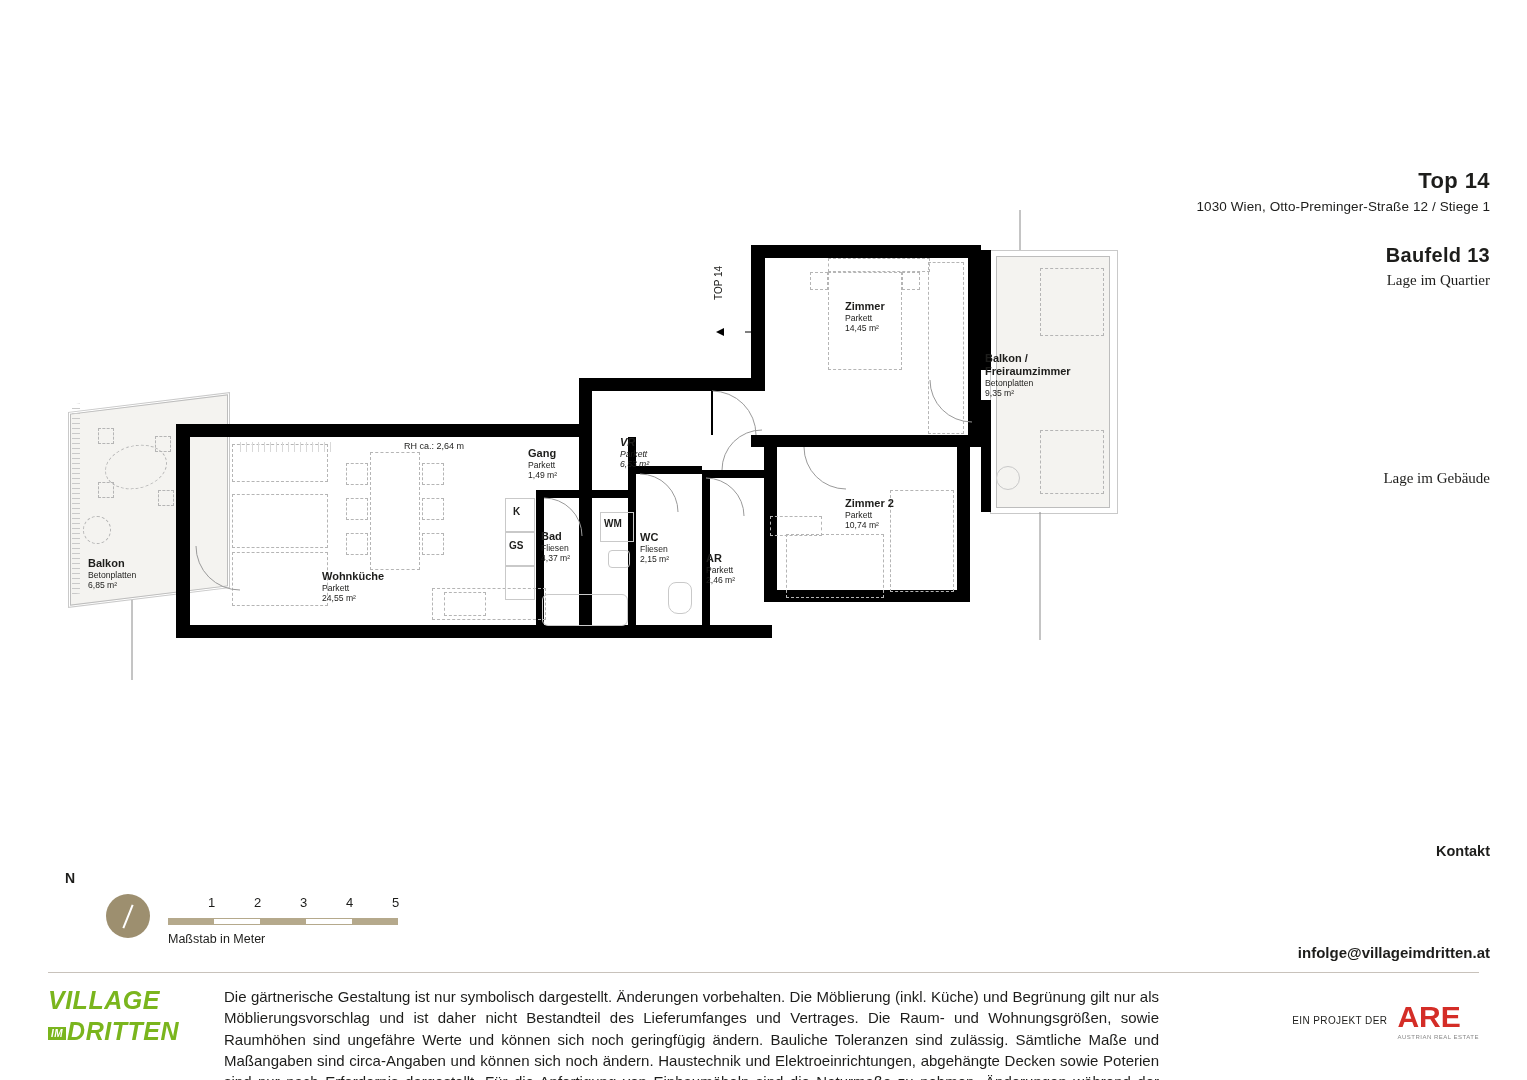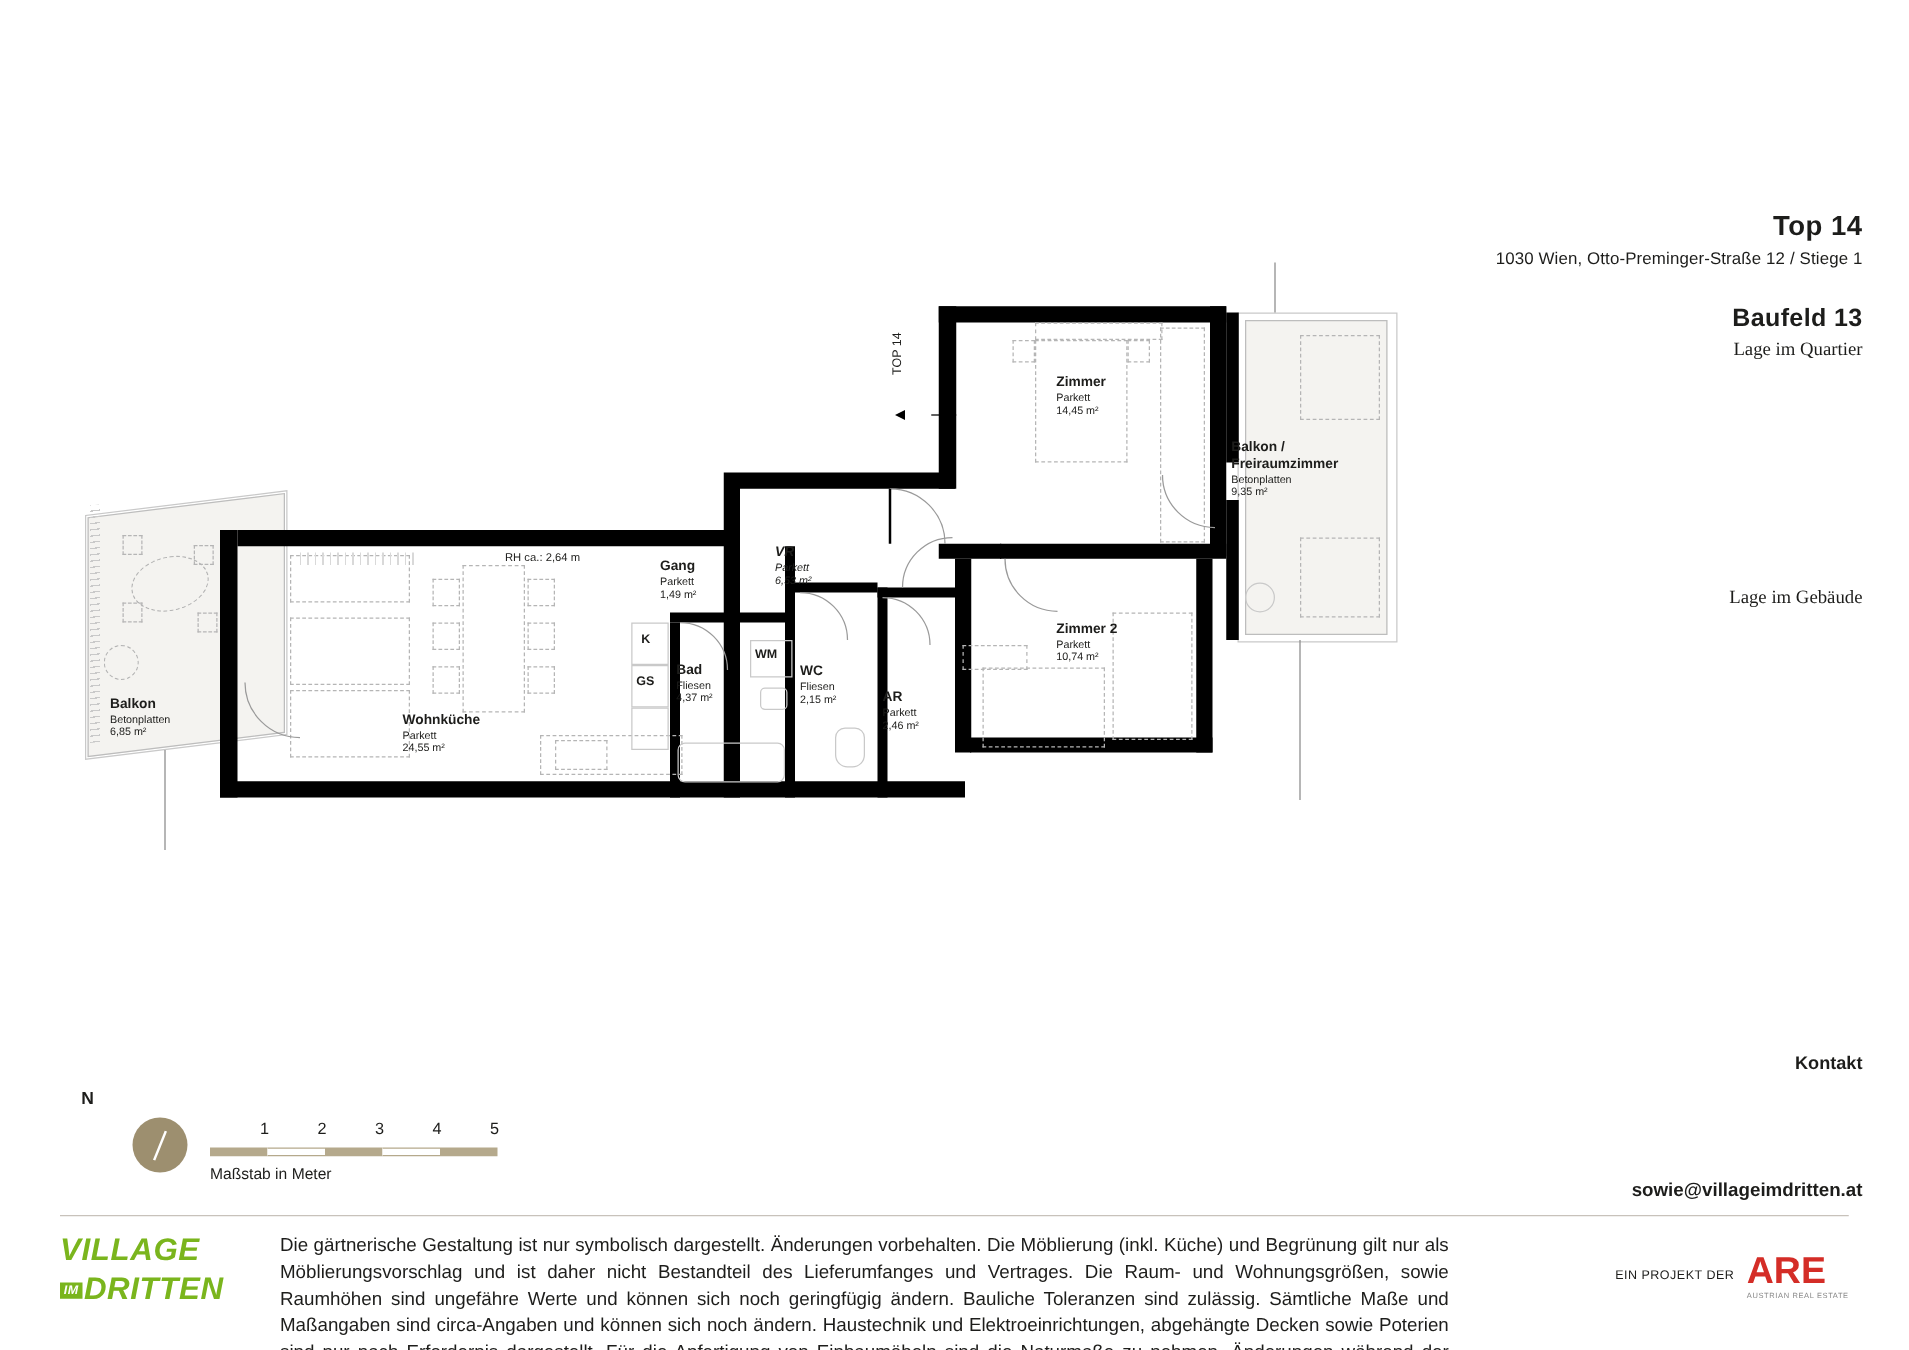--- a/index.html
+++ b/index.html
@@ -272,21 +272,21 @@
     <div class="top-title">Top 14</div>
     <div class="top-addr">1030 Wien, Otto-Preminger-Straße 12 / Stiege 1</div>
 
     <div class="baufeld">Baufeld 13</div>
     <div class="lage-quartier">Lage im Quartier</div>
 
     <div class="lage-gebaeude">Lage im Gebäude</div>
 
     <div class="kontakt">Kontakt</div>
 
-    <div class="mail">sowie@villageimdritten.at</div>
+    <div class="mail">infolge@villageimdritten.at</div>
   </div>
 
   <div class="footer-rule"></div>
 
   <div class="vid-footer">
     <div class="l1">VILLAGE</div>
     <div class="l2">
       <span class="im">IM</span><span>DRITTEN</span>
     </div>
   </div>

